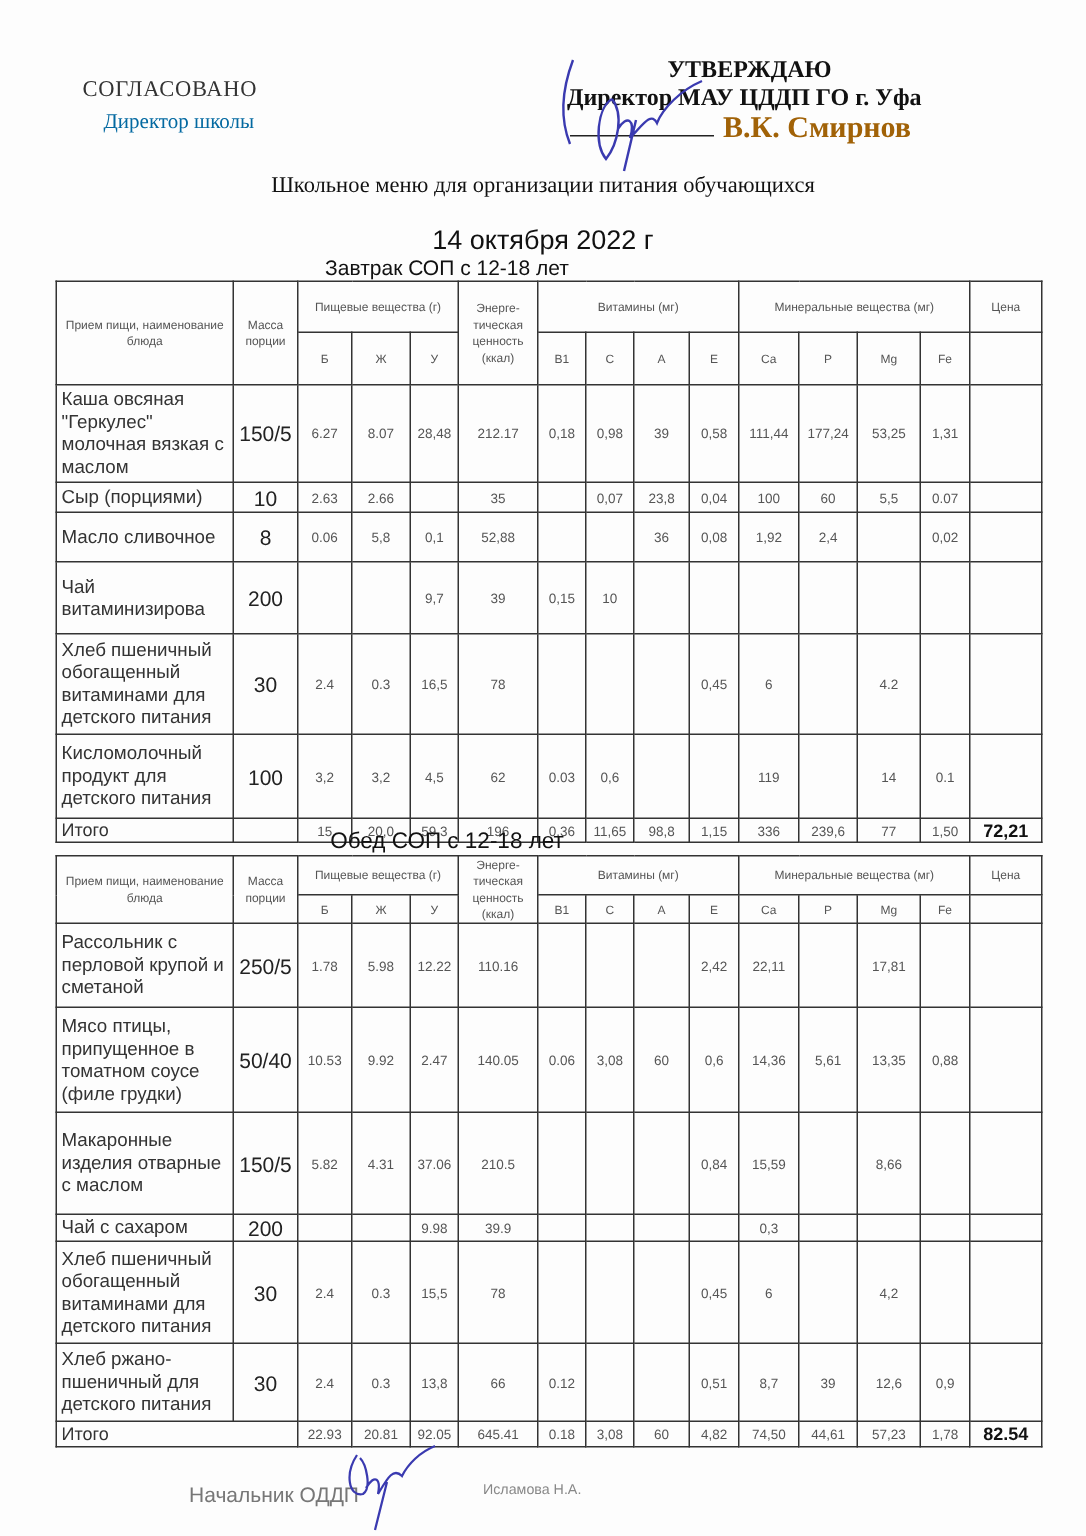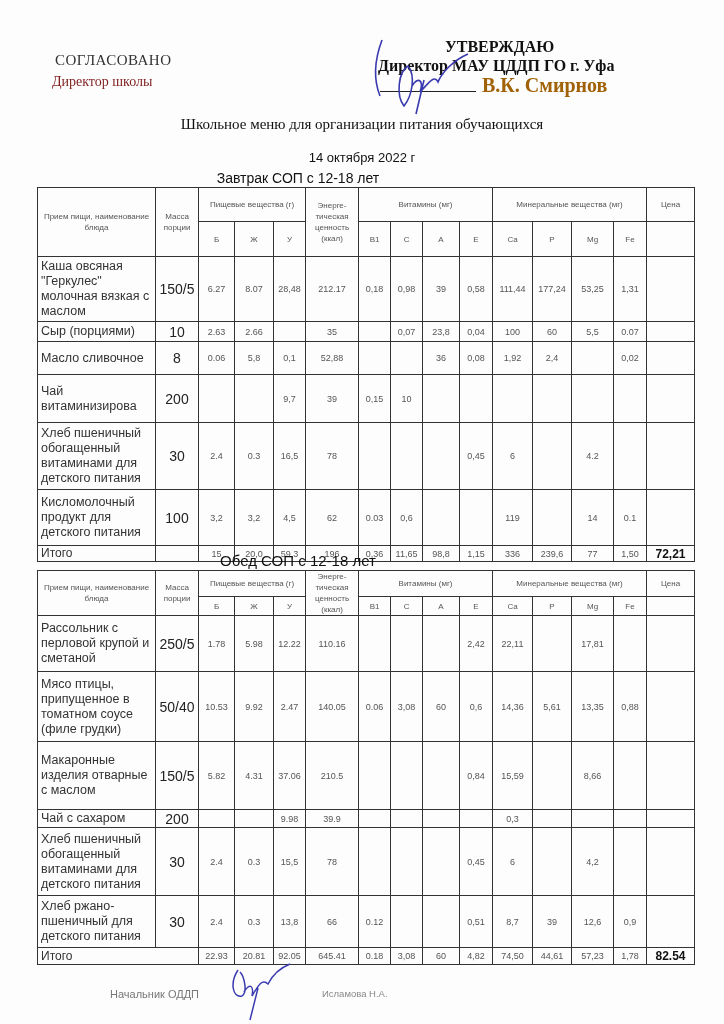--- a/index.html
+++ b/index.html
@@ -1,42 +1,42 @@
 <!DOCTYPE html>
 <html><head>
 <meta charset="utf-8">
 <style>
   html, body { margin:0; padding:0; }
   body { width:724px; height:1024px; background:#fdfdfd; position:relative; overflow:hidden;
          font-family:"Liberation Sans", sans-serif; color:#222; }
   .serif { font-family:"Liberation Serif", serif; }
   .abs { position:absolute; }
   #agreed-title { left:55px; top:52px; font-size:15px; letter-spacing:0.5px; color:#333; }
-  #agreed-role { left:52px; top:74px; font-size:14px; color:#7f1d1d; }
+  #agreed-role { left:69px; top:74px; font-size:14px; color:#0369a1; }
   #approve-title { left:445px; top:38px; font-size:16px; font-weight:bold; color:#111; }
   #approve-role { left:378px; top:57px; font-size:16px; font-weight:bold; color:#111; }
   #approve-name { left:380px; top:74px; font-size:20px; font-weight:bold; color:#a16207; width:230px; }
   #approve-name .line { display:inline-block; width:96px; border-bottom:1px solid #222; margin-right:6px; vertical-align:baseline; }
   #doc-title { left:0; width:724px; text-align:center; top:116px; font-size:15px; color:#111; }
-  #doc-date { left:0; width:724px; text-align:center; top:150px; font-size:13px; color:#111; }
+  #doc-date { left:0; width:724px; text-align:center; top:150px; font-size:18px; color:#111; }
   .meal-title { left:0; width:596px; text-align:center; font-size:14px; color:#111; }
   #breakfast-title { top:170px; }
   #lunch-title { top:552px; font-size:15px; }
   .sig { position:absolute; pointer-events:none; }
   table.menu { position:absolute; left:37px; width:657px; border-collapse:collapse; table-layout:fixed; }
   table.menu td, table.menu th { border:1px solid #333; padding:0 1px; text-align:center; vertical-align:middle; font-weight:normal; overflow:hidden; }
   table.menu th { font-size:8px; color:#555; line-height:11px;text-align:center; }
   table.menu td { font-size:9px; color:#555; }
   table.menu td.name { text-align:left; font-size:12.5px; color:#333; line-height:15px; padding-left:3px; }
   table.menu td.mass { font-size:14px; color:#222; }
   table.menu td.price-total { font-size:12px; font-weight:bold; color:#111; }
   table.menu tr.total td.name { font-size:12px; }
   #breakfast-table { top:187px; }
   #lunch-table { top:570px; }
-  #footer-sign { left:110px; top:988px; font-size:11px; color:#777;text-align:center; }
+  #footer-sign { left:126px; top:988px; font-size:14px; color:#777;text-align:center; }
   #footer-name { left:322px; top:988px; font-size:9.5px; color:#888; }
 </style>
 </head>
 <body>
 
 <div id="agreed-title" class="abs serif">СОГЛАСОВАНО</div>
 <div id="agreed-role" class="abs serif">Директор школы</div>
 <div id="approve-title" class="abs serif">УТВЕРЖДАЮ</div>
 <div id="approve-role" class="abs serif">Директор МАУ ЦДДП ГО г. Уфа</div>
 <div id="approve-name" class="abs serif"><span class="line"></span><span>В.К. Смирнов</span></div>

